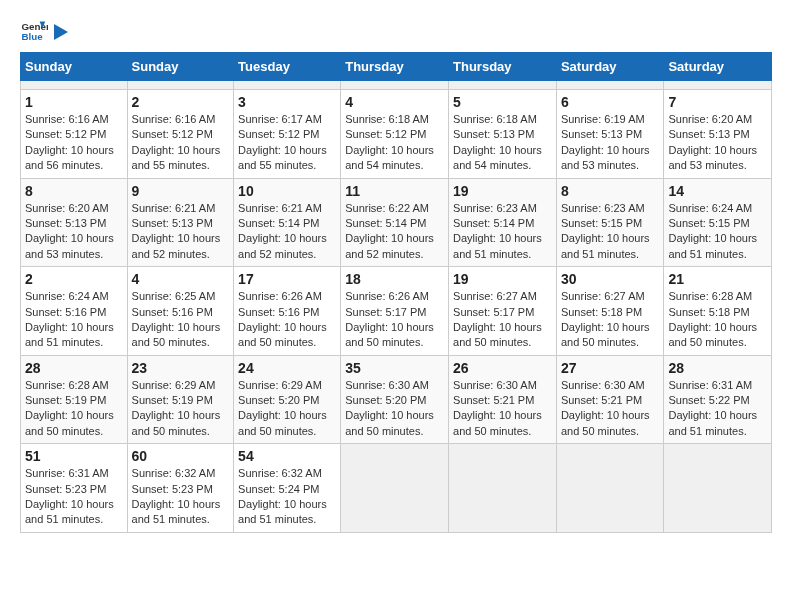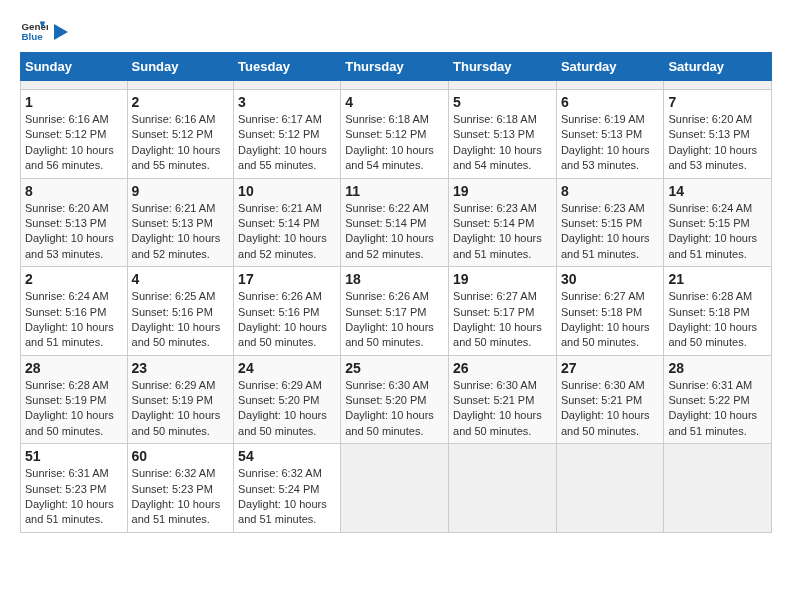--- a/index.html
+++ b/index.html
@@ -318,21 +318,21 @@
         </td>
         <td>
           <span class="day-num">24</span>
         <div class="day-info">
           Sunrise: 6:29 AM<br>
           Sunset: 5:20 PM<br>
           Daylight: 10 hours and 50 minutes.
         </div>
         </td>
         <td>
-          <span class="day-num">25</span>
+          <span class="day-num">35</span>
         <div class="day-info">
           Sunrise: 6:30 AM<br>
           Sunset: 5:20 PM<br>
           Daylight: 10 hours and 50 minutes.
         </div>
         </td>
         <td>
           <span class="day-num">26</span>
         <div class="day-info">
           Sunrise: 6:30 AM<br>

